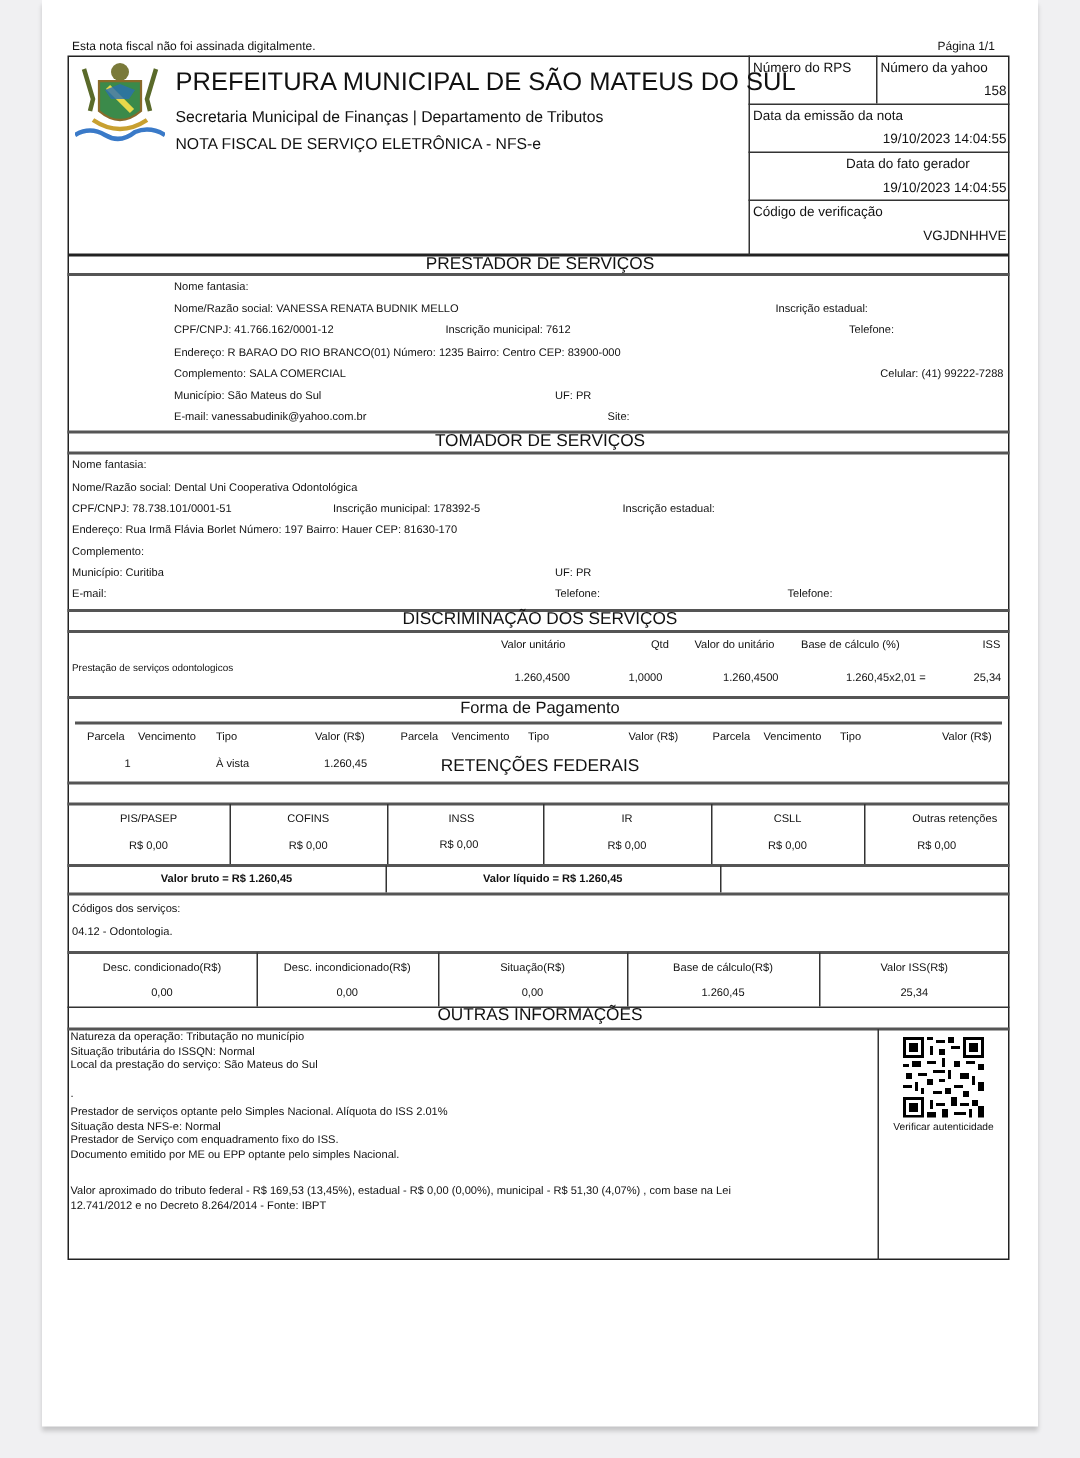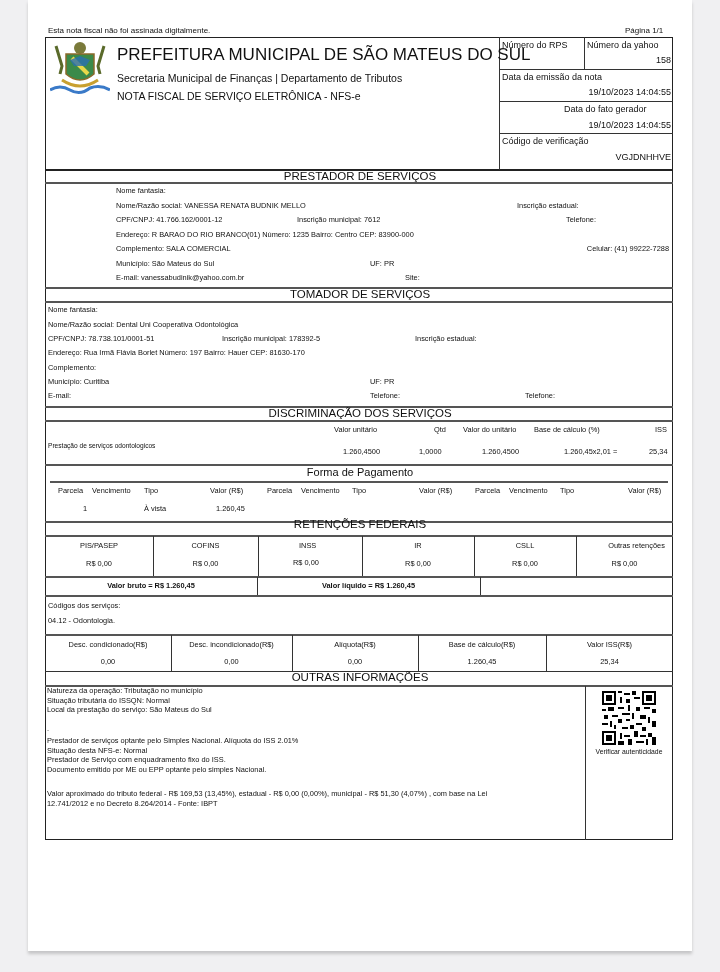--- a/index.html
+++ b/index.html
@@ -132,21 +132,21 @@
     <div class="abs t7" style="left:600px;top:486px;">Valor (R$)</div>
   </div>
   <div>
     <div class="abs t7" style="left:55px;top:504px;">1</div>
     <div class="abs t7" style="left:116px;top:504px;">À vista</div>
     <div class="abs t7" style="left:188px;top:504px;">1.260,45</div>
   </div>
 
   <div class="hline thick" style="left:17px;top:521px;width:628px;"></div>
   <div class="hline thick" style="left:17px;top:535px;width:628px;"></div>
-  <div class="sec-title" style="top:518px;">RETENÇÕES FEDERAIS</div>
+  <div class="sec-title" style="top:505px;">RETENÇÕES FEDERAIS</div>
   <div class="vline" style="left:125px;top:536px;height:40px;"></div>
   <div class="vline" style="left:230px;top:536px;height:40px;"></div>
   <div class="vline" style="left:334px;top:536px;height:40px;"></div>
   <div class="vline" style="left:446px;top:536px;height:40px;"></div>
   <div class="vline" style="left:548px;top:536px;height:40px;"></div>
   <div class="hline thick" style="left:17px;top:576px;width:628px;"></div>
   <div class="abs t7 center" style="left:17px;top:541px;width:108px;">PIS/PASEP</div>
   <div class="abs t7 center" style="left:17px;top:559px;width:108px;">R$ 0,00</div>
   <div class="abs t7 center" style="left:125px;top:541px;width:105px;">COFINS</div>
   <div class="abs t7 center" style="left:125px;top:559px;width:105px;">R$ 0,00</div>
@@ -171,21 +171,21 @@
   <div class="hline thick" style="left:17px;top:634px;width:628px;"></div>
   <div class="vline" style="left:143px;top:635px;height:36px;"></div>
   <div class="vline" style="left:264px;top:635px;height:36px;"></div>
   <div class="vline" style="left:390px;top:635px;height:36px;"></div>
   <div class="vline" style="left:518px;top:635px;height:36px;"></div>
   <div class="hline" style="left:17px;top:671px;width:628px;"></div>
   <div class="abs t7 center" style="left:17px;top:640px;width:126px;">Desc. condicionado(R$)</div>
   <div class="abs t7 center" style="left:17px;top:657px;width:126px;">0,00</div>
   <div class="abs t7 center" style="left:143px;top:640px;width:121px;">Desc. incondicionado(R$)</div>
   <div class="abs t7 center" style="left:143px;top:657px;width:121px;">0,00</div>
-  <div class="abs t7 center" style="left:264px;top:640px;width:126px;">Alíquota(R$)</div>
+  <div class="abs t7 center" style="left:264px;top:640px;width:126px;">Situação(R$)</div>
   <div class="abs t7 center" style="left:264px;top:657px;width:126px;">0,00</div>
   <div class="abs t7 center" style="left:390px;top:640px;width:128px;">Base de cálculo(R$)</div>
   <div class="abs t7 center" style="left:390px;top:657px;width:128px;">1.260,45</div>
   <div class="abs t7 center" style="left:518px;top:640px;width:127px;">Valor ISS(R$)</div>
   <div class="abs t7 center" style="left:518px;top:657px;width:127px;">25,34</div>
 
   <div class="sec-title" style="top:671px;">OUTRAS INFORMAÇÕES</div>
   <div class="hline thick" style="left:17px;top:685px;width:628px;"></div>
   <div class="vline" style="left:557px;top:686px;height:154px;"></div>
 

